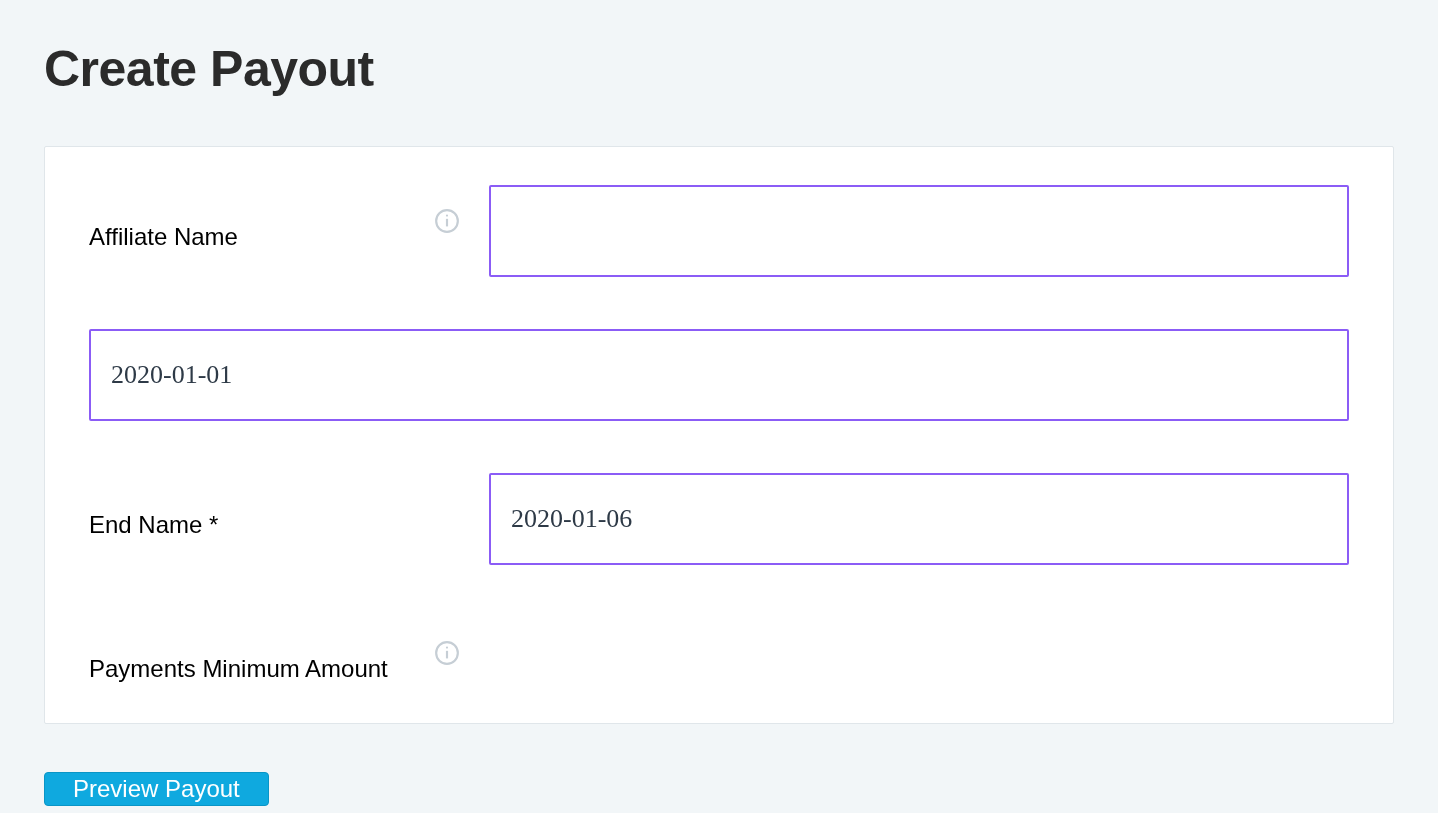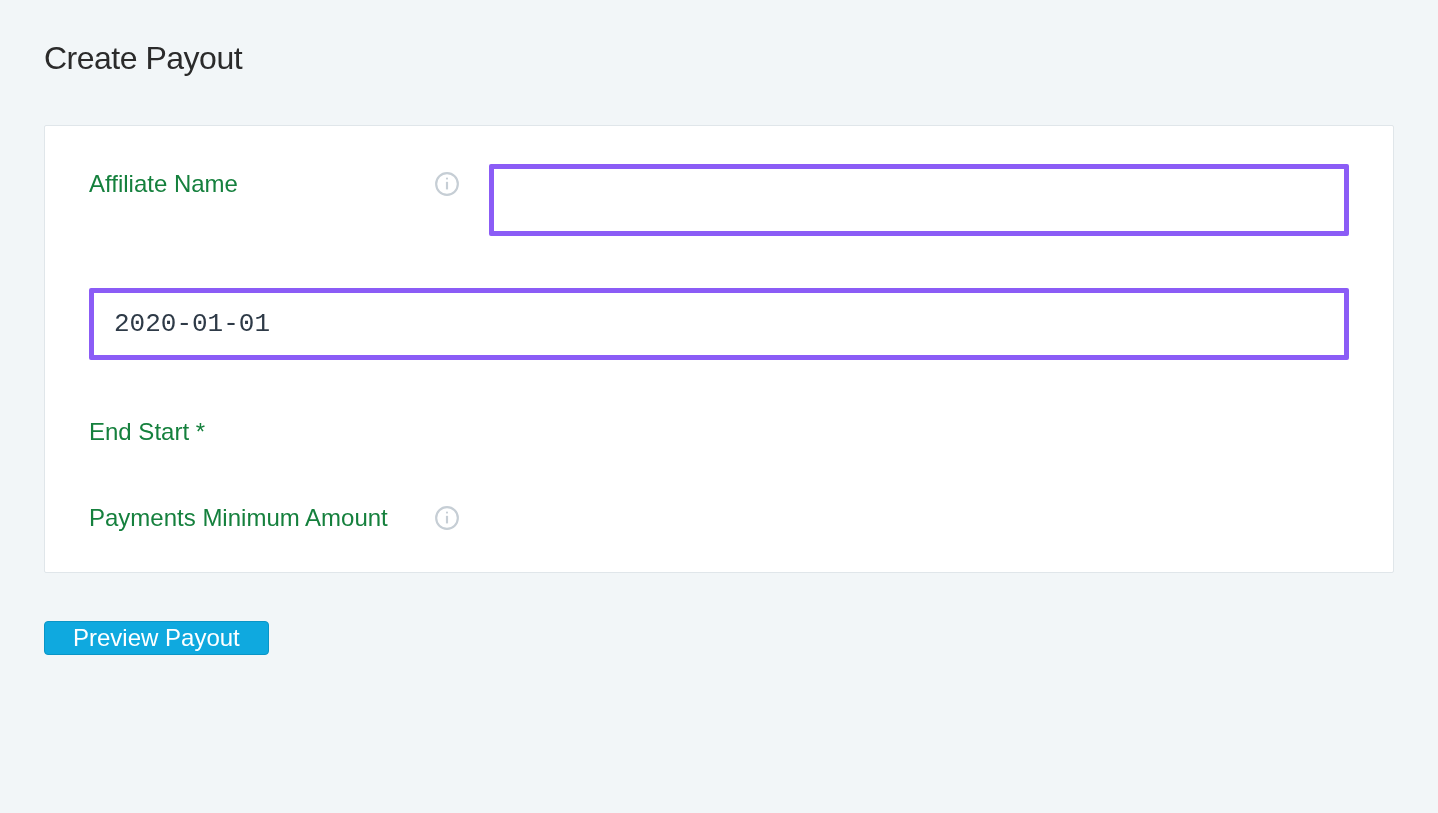--- a/index.html
+++ b/index.html
@@ -5,22 +5,22 @@
     * { box-sizing: border-box; margin: 0; padding: 0; }
     body {
       font-family: -apple-system, BlinkMacSystemFont, "Segoe UI", Helvetica, Arial, sans-serif;
       background: #f2f6f8;
       width: 1438px;
       height: 813px;
       padding: 40px 44px;
       color: #2e3a47;
     }
     .page-title {
-      font-size: 32px;
-      font-weight: 400;
+      font-size: 50px;
+      font-weight: 700;
       color: #2b2b2b;
       margin-bottom: 48px;
       letter-spacing: -0.5px;
     }
     .card {
       background: #ffffff;
       border: 1px solid #e0e6ea;
       border-radius: 2px;
       padding: 38px 44px 40px 44px;
       margin-bottom: 48px;
@@ -33,45 +33,46 @@
     .form-row:last-child { margin-bottom: 0; flex-direction: column; }
     .label-wrap {
       display: flex;
       align-items: center;
       width: 400px;
       flex-shrink: 0;
       padding-top: 6px;
     }
     .label-text {
       font-size: 24px;
-      color: #15803d;
+      color: #000000;
+      margin-top: 32px;
     }
     .info-icon {
       margin-left: auto;
       margin-right: 28px;
       width: 28px;
       height: 28px;
       display: flex;
       align-items: center;
       justify-content: center;
       color: #c6ced5;
     }
     .info-icon svg { display:block; }
     .field {
       flex: 1;
     }
     .text-input {
       width: 100%;
-      height: 72px;
-      border: 5px solid #8b5cf6;
+      height: 92px;
+      border: 2px solid #8b5cf6;
       border-radius: 2px;
       padding: 0 20px;
       font-size: 26px;
       color: #2e3a47;
-      font-family: Liberation Mono, monospace;
+      font-family: Liberation Serif, serif;
       background: #fff;
     }
     .primary-button {
       background: #0fa9df;
       color: #ffffff;
       border: 1px solid #0a95c6;
       border-radius: 4px;
       padding: 2px 28px;
       font-size: 24px;
       font-weight: 500;
@@ -105,21 +106,24 @@
   </div>
 
   <div class="form-row">
     <div class="field">
       <input type="text" class="text-input" value="2020-01-01" style="">
     </div>
   </div>
 
   <div class="form-row">
     <div class="label-wrap">
-      <span class="label-text">End Start *</span>
+      <span class="label-text">End Name *</span>
+    </div>
+    <div class="field">
+      <input type="text" class="text-input" value="2020-01-06" style="">
     </div>
   </div>
 
   <div class="form-row">
     <div class="label-wrap">
       <span class="label-text">Payments Minimum Amount</span>
       <span class="info-icon">
         <svg width="26" height="26" viewBox="0 0 24 24" fill="none" stroke="currentColor" stroke-width="2">
           <circle cx="12" cy="12" r="10"></circle>
           <line x1="12" y1="10" x2="12" y2="17"></line>

